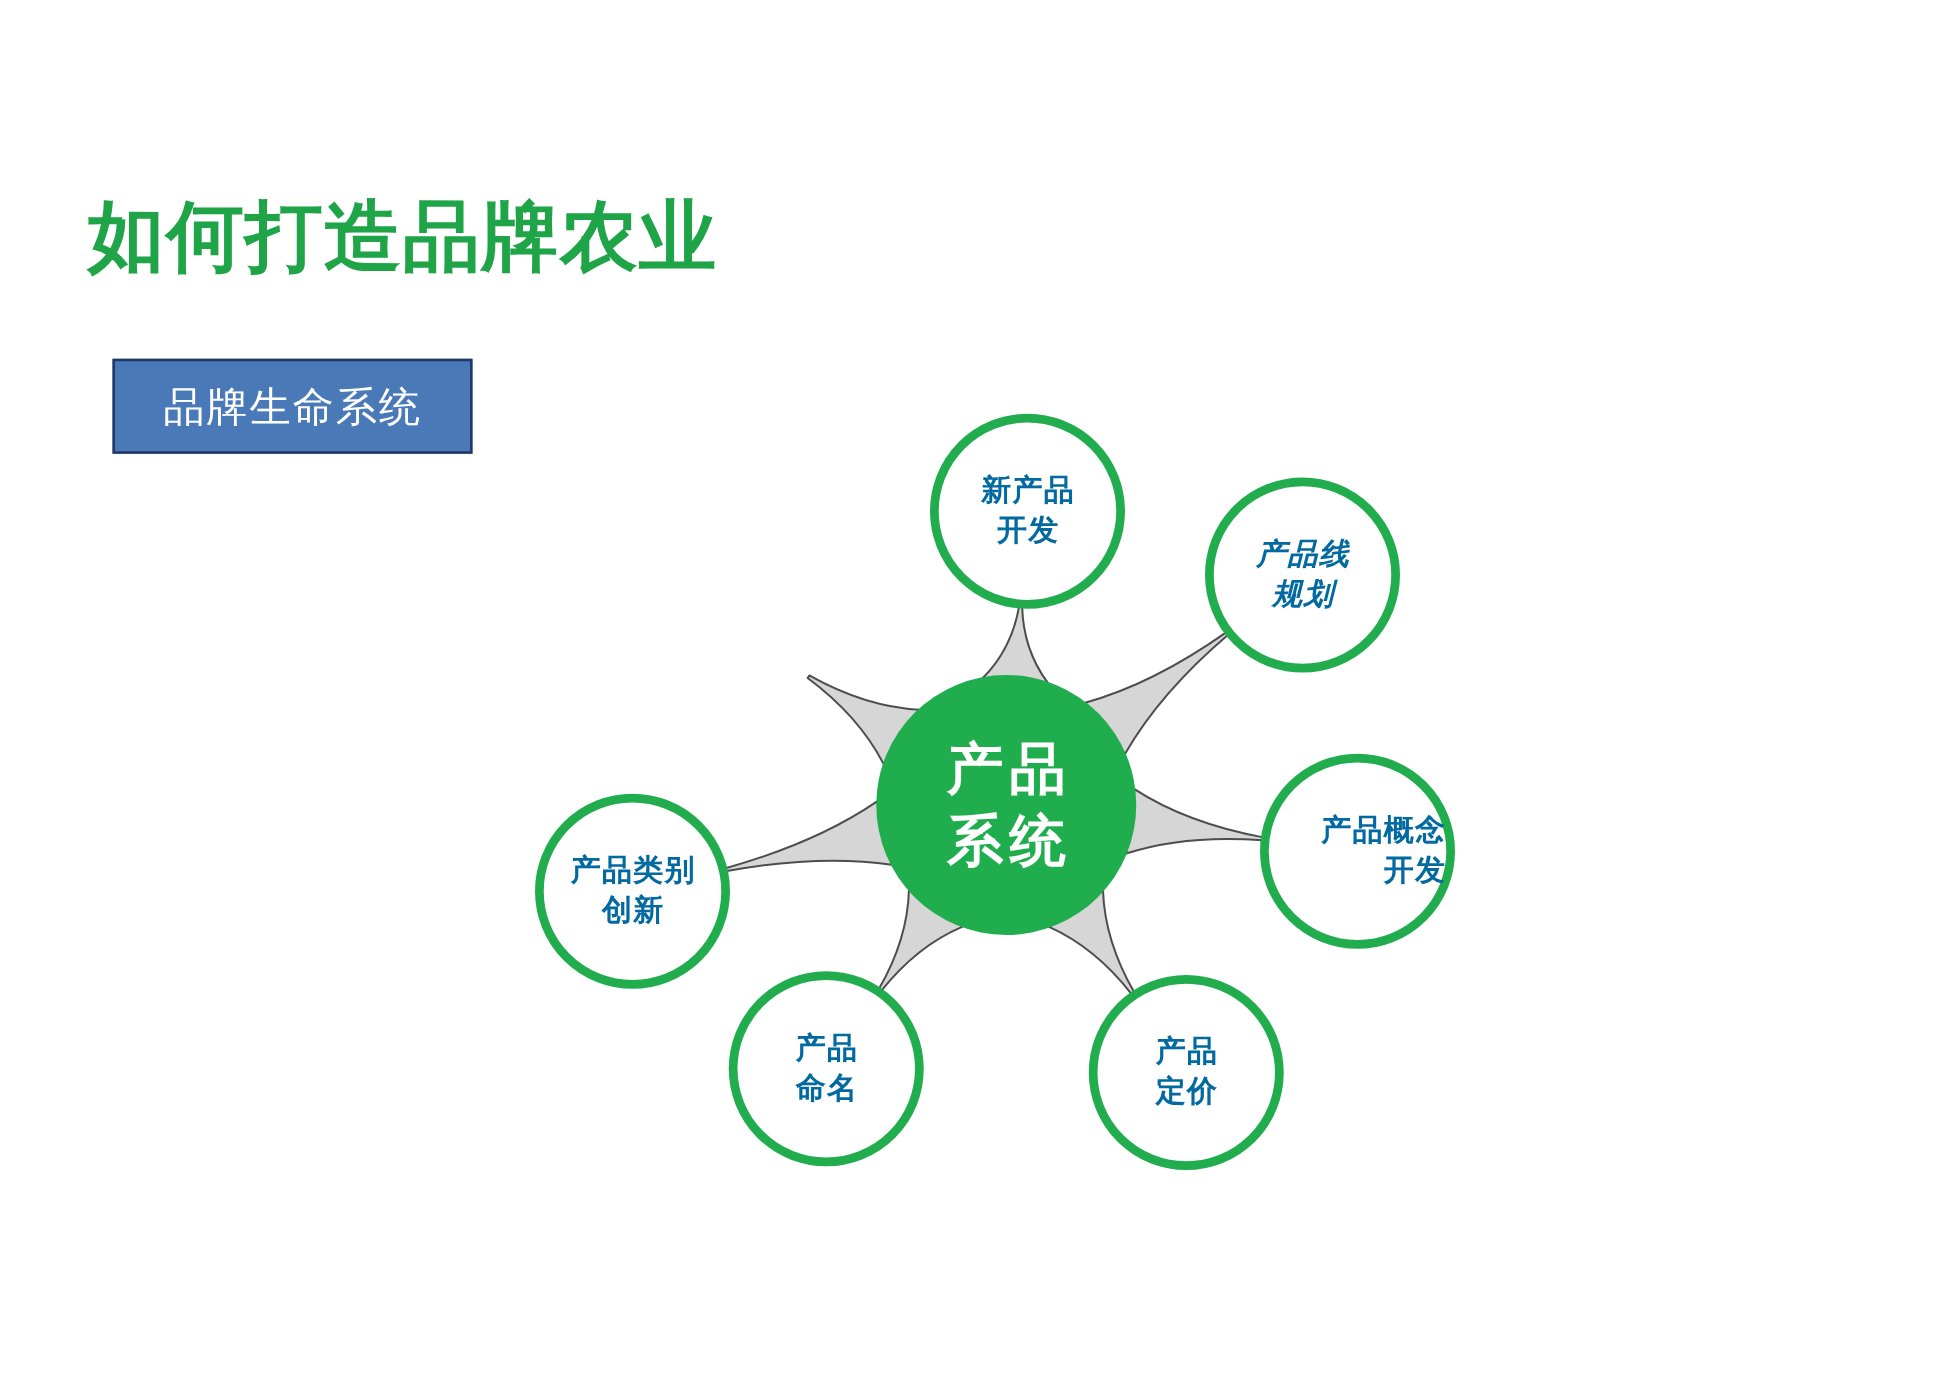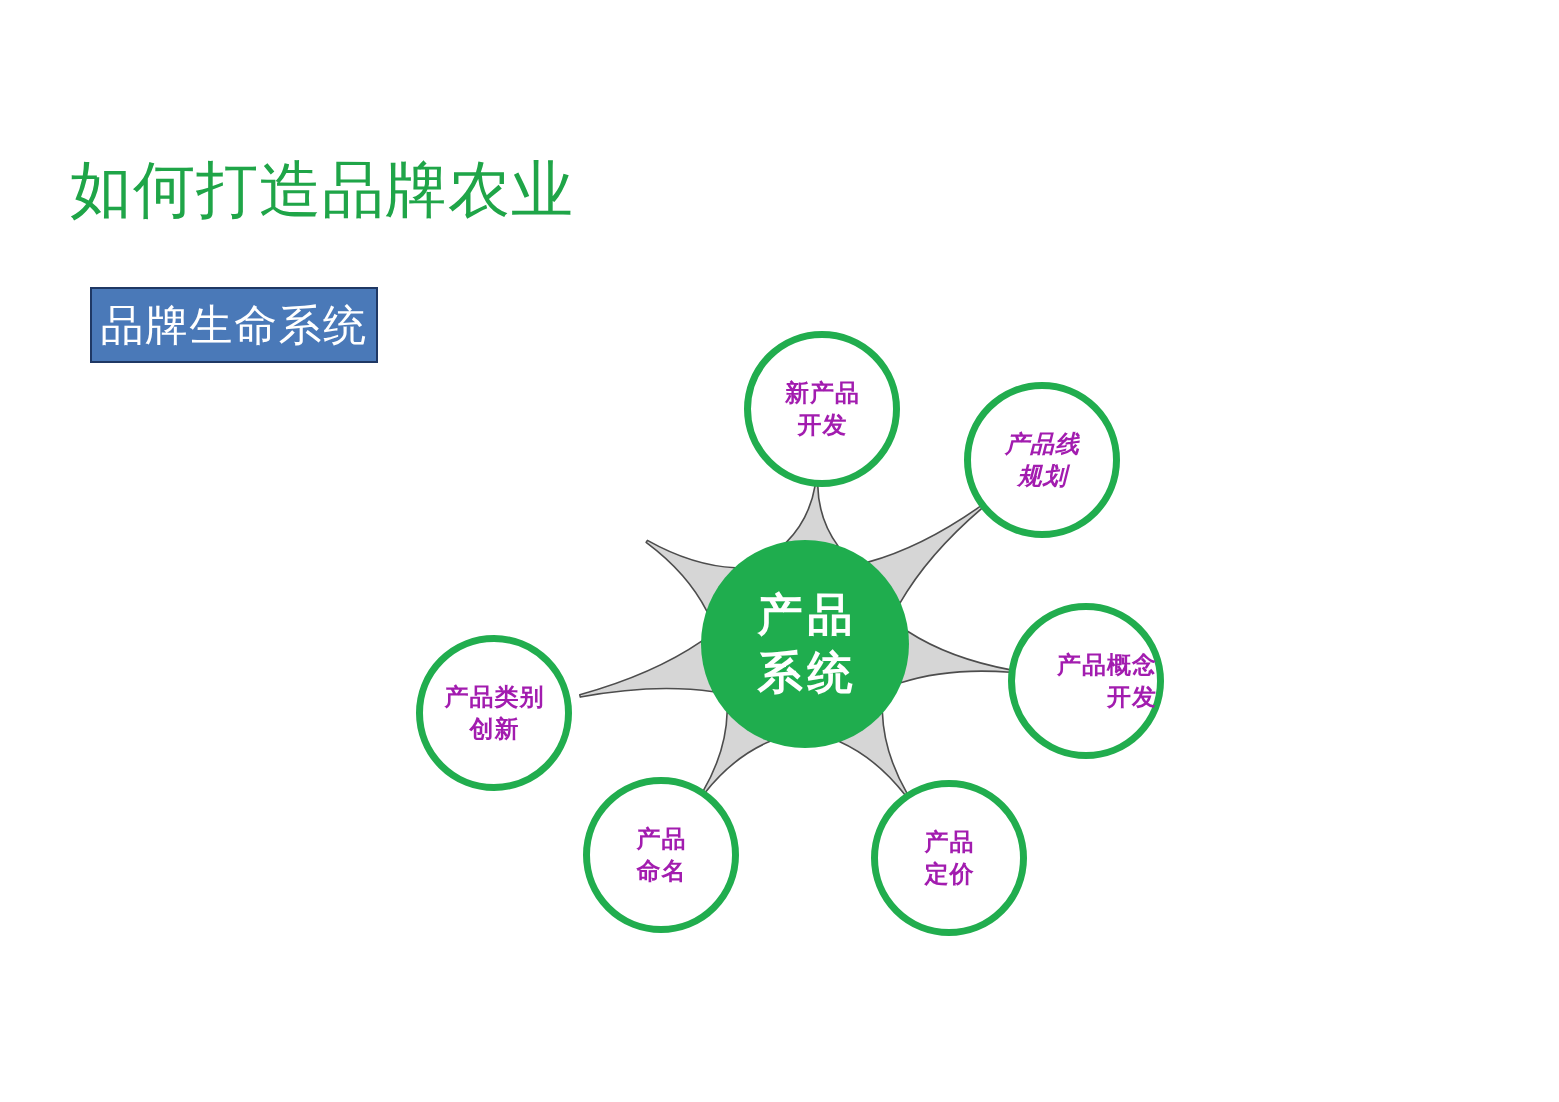--- a/index.html
+++ b/index.html
@@ -17,42 +17,42 @@
     -webkit-font-smoothing: antialiased;
   }
 
   
   #slide-title {
     position: absolute;
     left: 70px;
     top: 157px;
     font-size: 62px;
     line-height: 1.05;
-    font-weight: 400;
+    font-weight: 700;
     color: #1FA548;
     letter-spacing: 1px;
     white-space: nowrap;
   }
 
   #subtitle-badge {
     position: absolute;
     left: 90px;
     top: 287px;
     width: 288px;
     height: 76px;
     box-sizing: border-box;
     background: #4A79B8;
     border: 2px solid #1F3864;
     display: flex;
     align-items: center;
     justify-content: center;
   }
   #subtitle-badge .badge-text {
     color: #FFFFFF;
-    font-size: 43px;
+    font-size: 33px;
     font-weight: 400;
     letter-spacing: 1.5px;
     line-height: 1;
   }
 
   
   #diagram {
     position: absolute;
     left: 0;
     top: 0;
@@ -93,21 +93,21 @@
     position: absolute;
     border-radius: 50%;
     background: #FFFFFF;
     border: 7px solid #21AD4E;
     box-sizing: border-box;
     display: flex;
     flex-direction: column;
     align-items: center;
     justify-content: center;
     text-align: center;
-    color: #a21caf;
+    color: #0369a1;
     font-weight: 700;
   }
   .node .node-line {
     font-size: 24px;
     line-height: 1.35;
     letter-spacing: 1px;
     text-indent: 1px;
     white-space: nowrap;
   }
 </style>
@@ -176,17 +176,17 @@
       <div class="node-line">开发</div>
     </div>
     <div class="node" style="left: 871px; top: 780px; width: 156px; height: 156px;">
       <div class="node-line">产品</div>
       <div class="node-line">定价</div>
     </div>
     <div class="node" style="left: 583px; top: 777px; width: 156px; height: 156px;">
       <div class="node-line">产品</div>
       <div class="node-line">命名</div>
     </div>
-    <div class="node" style="left: 416px; top: 635px; width: 156px; height: 156px;">
+    <div class="node" style="left: 428px; top: 635px; width: 156px; height: 156px;">
       <div class="node-line">产品类别</div>
       <div class="node-line">创新</div>
     </div>
   </div>
 
 </body></html>

